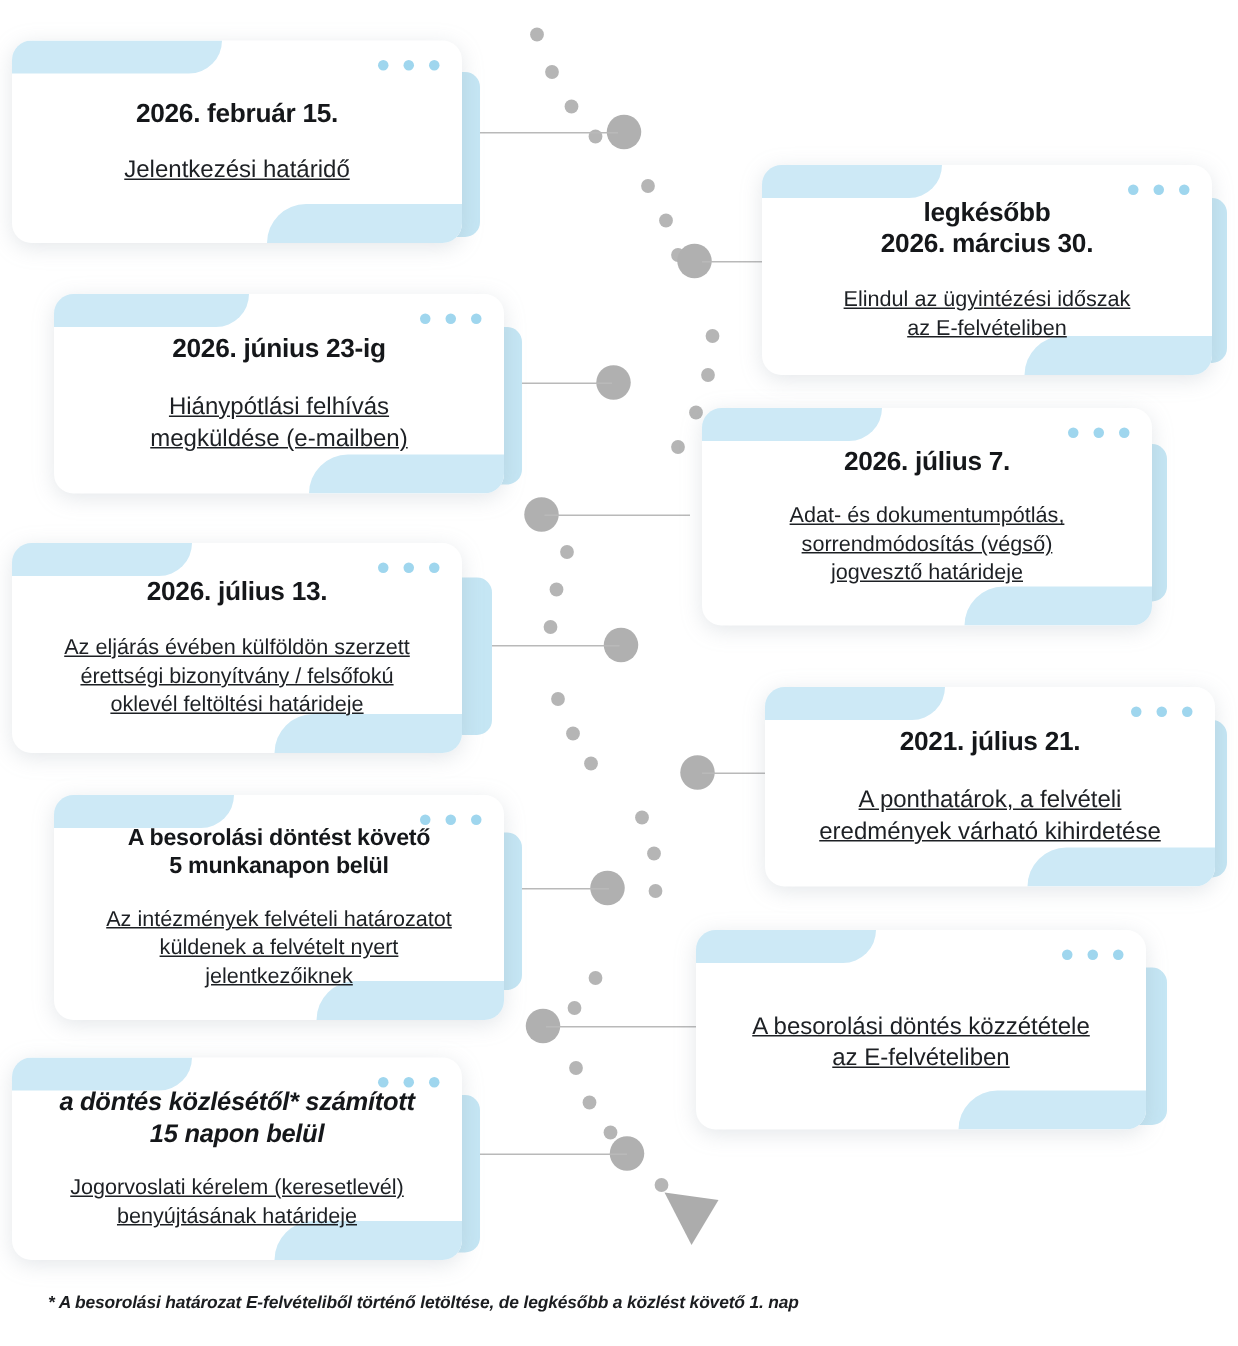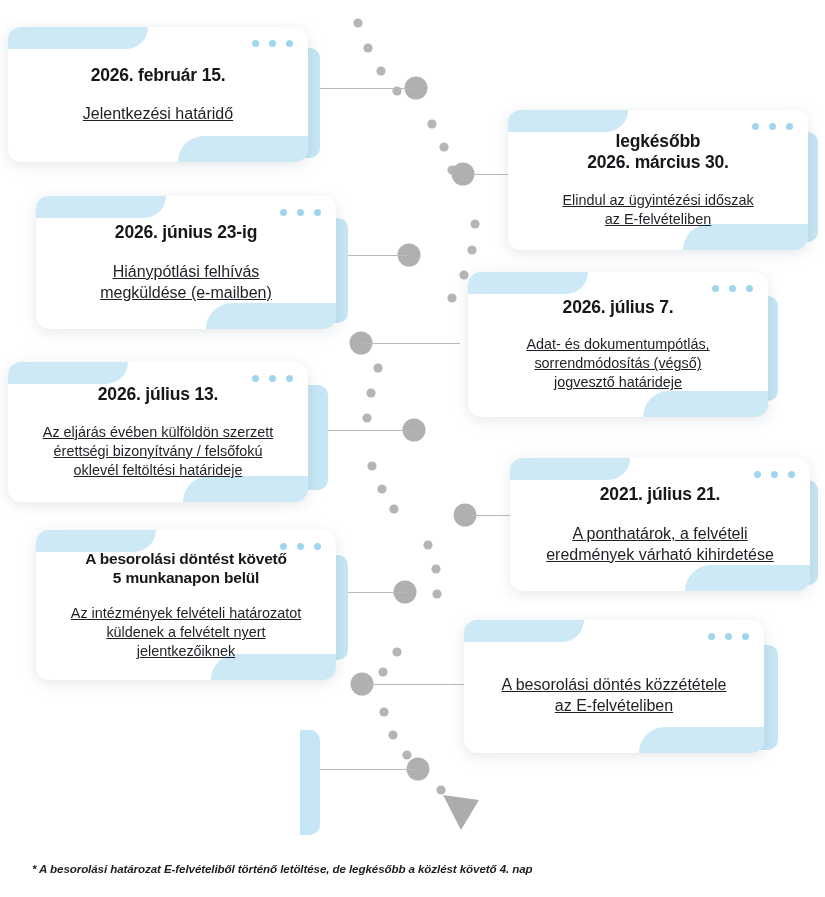--- a/index.html
+++ b/index.html
@@ -305,16 +305,29 @@
         <i></i>
         <i></i>
         <i></i>
       </div>
     <div class="card-inner">
       <div class="card-body">A besorolási döntés közzététele<br>az E-felvételiben</div>
     </div>
   </div>
 
   <div class="edge-strip" style="left:300px; top:730px; height:105px;"></div>
-
-  <div id="footnote">* A besorolási határozat E-felvételiből történő letöltése, de legkésőbb a közlést követő 4. nap</div>
+  <div class="card" style="left:8px; top:705px; width:300px; height:135px;">
+    <div class="accent-tl" style="width:120px;"></div>
+    <div class="accent-br" style="width:125px;"></div>
+    <div class="dots">
+        <i></i>
+        <i></i>
+        <i></i>
+      </div>
+    <div class="card-inner">
+      <div class="card-title italic">a döntés közlésétől* számított<br>15 napon belül</div>
+      <div class="card-body sm">Jogorvoslati kérelem (keresetlevél)<br>benyújtásának határideje</div>
+    </div>
+  </div>
+
+  <div id="footnote">* A besorolási határozat E-felvételiből történő letöltése, de legkésőbb a közlést követő 1. nap</div>
 
 </div>
 
 </body></html>

